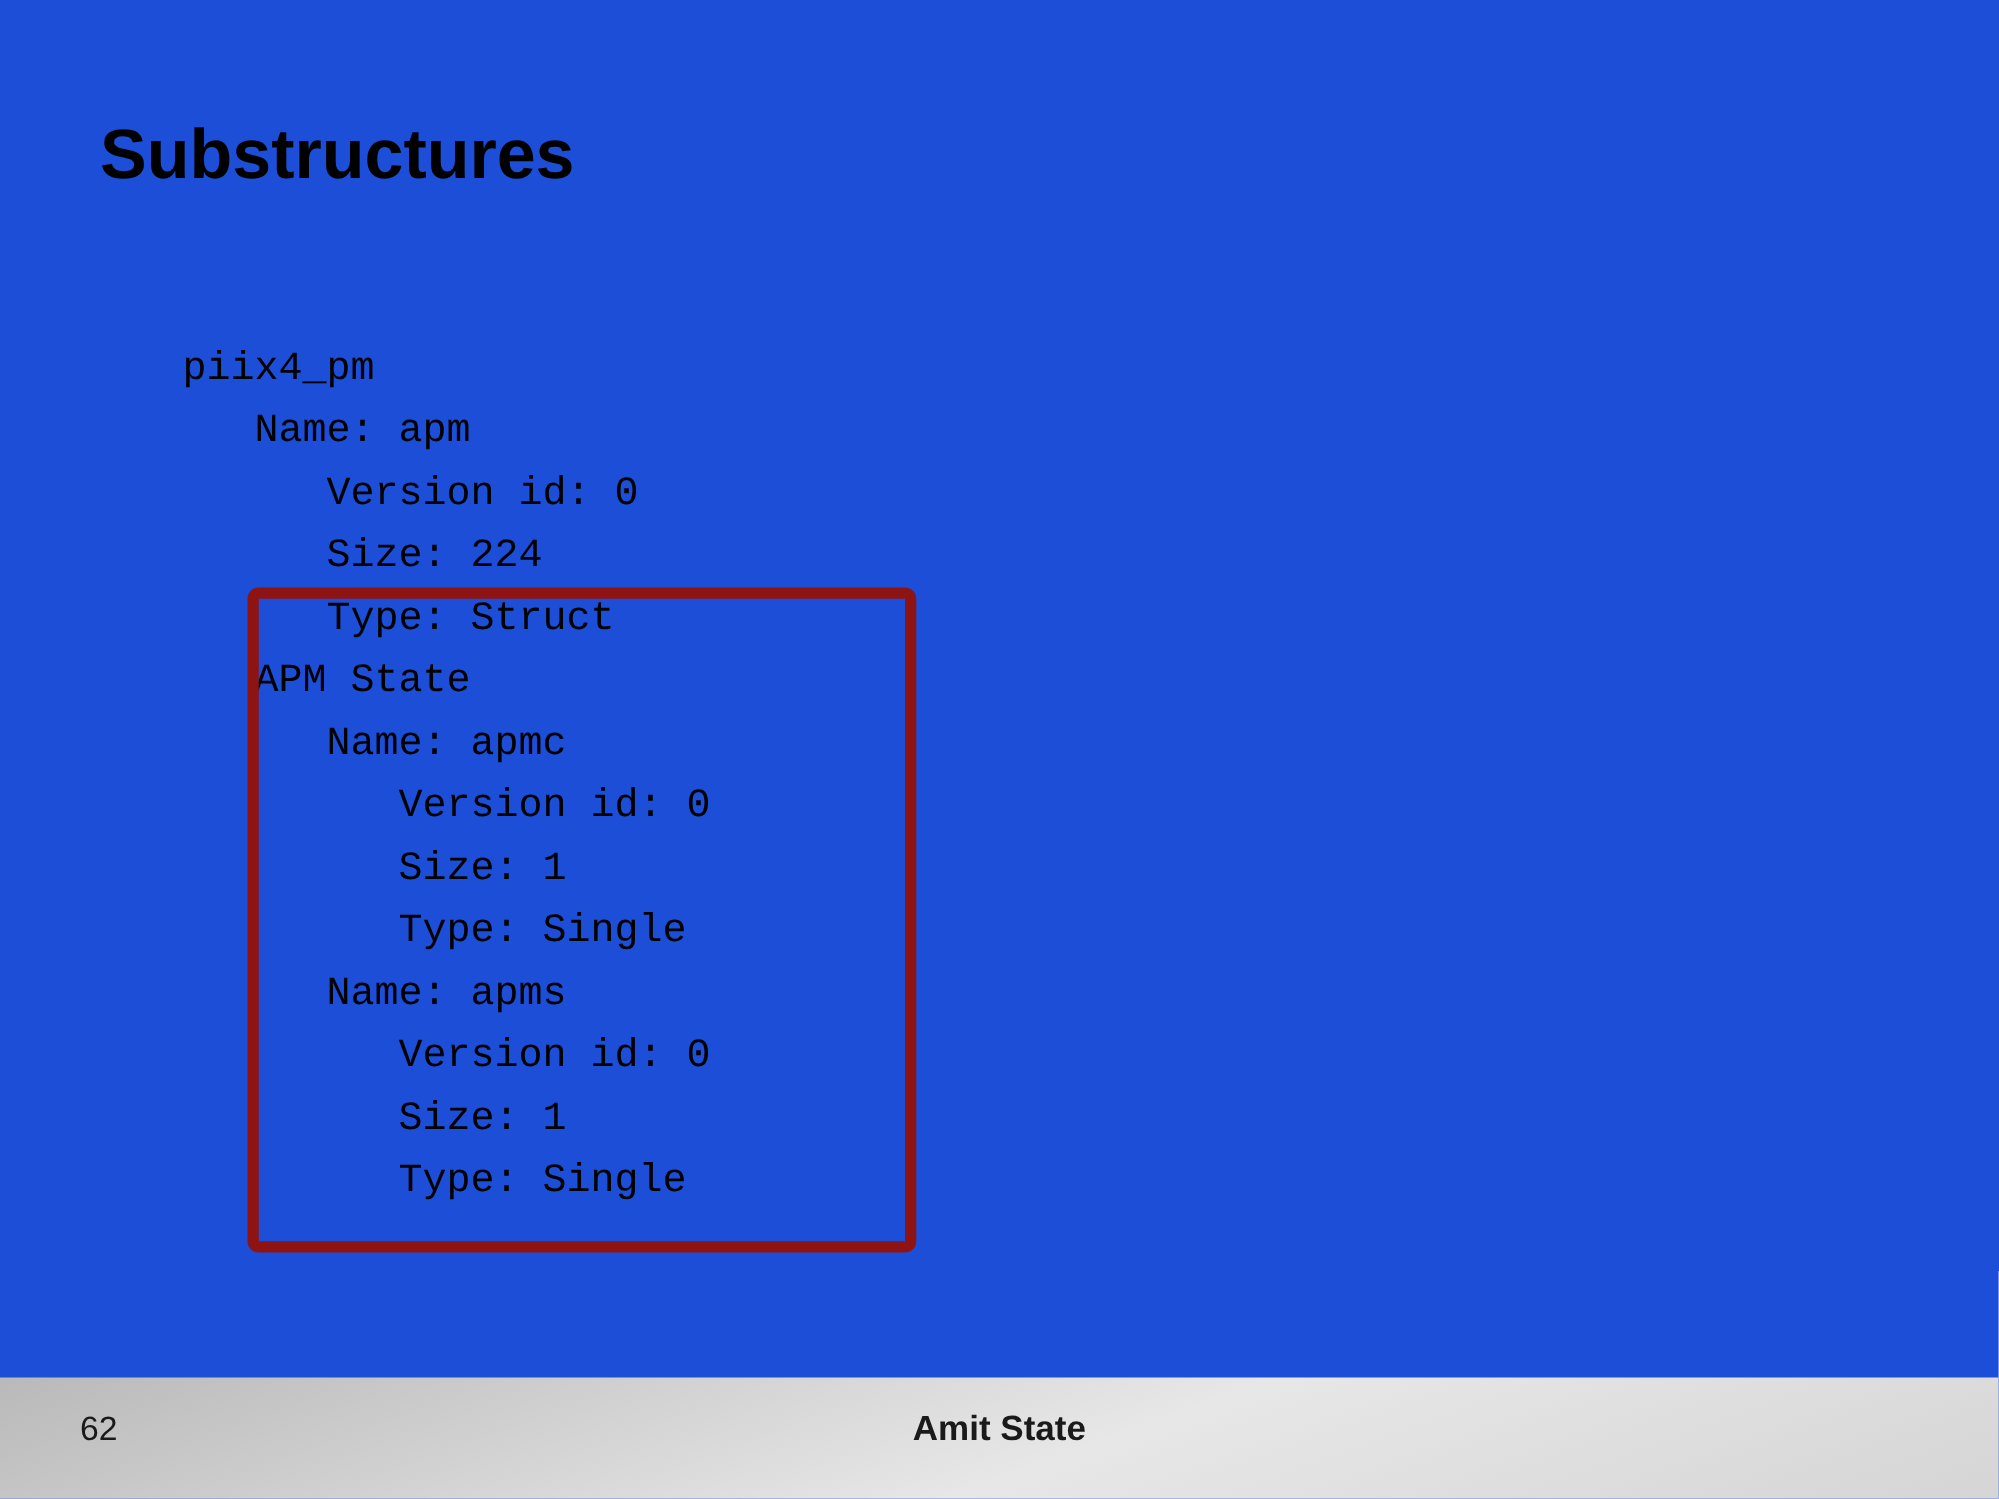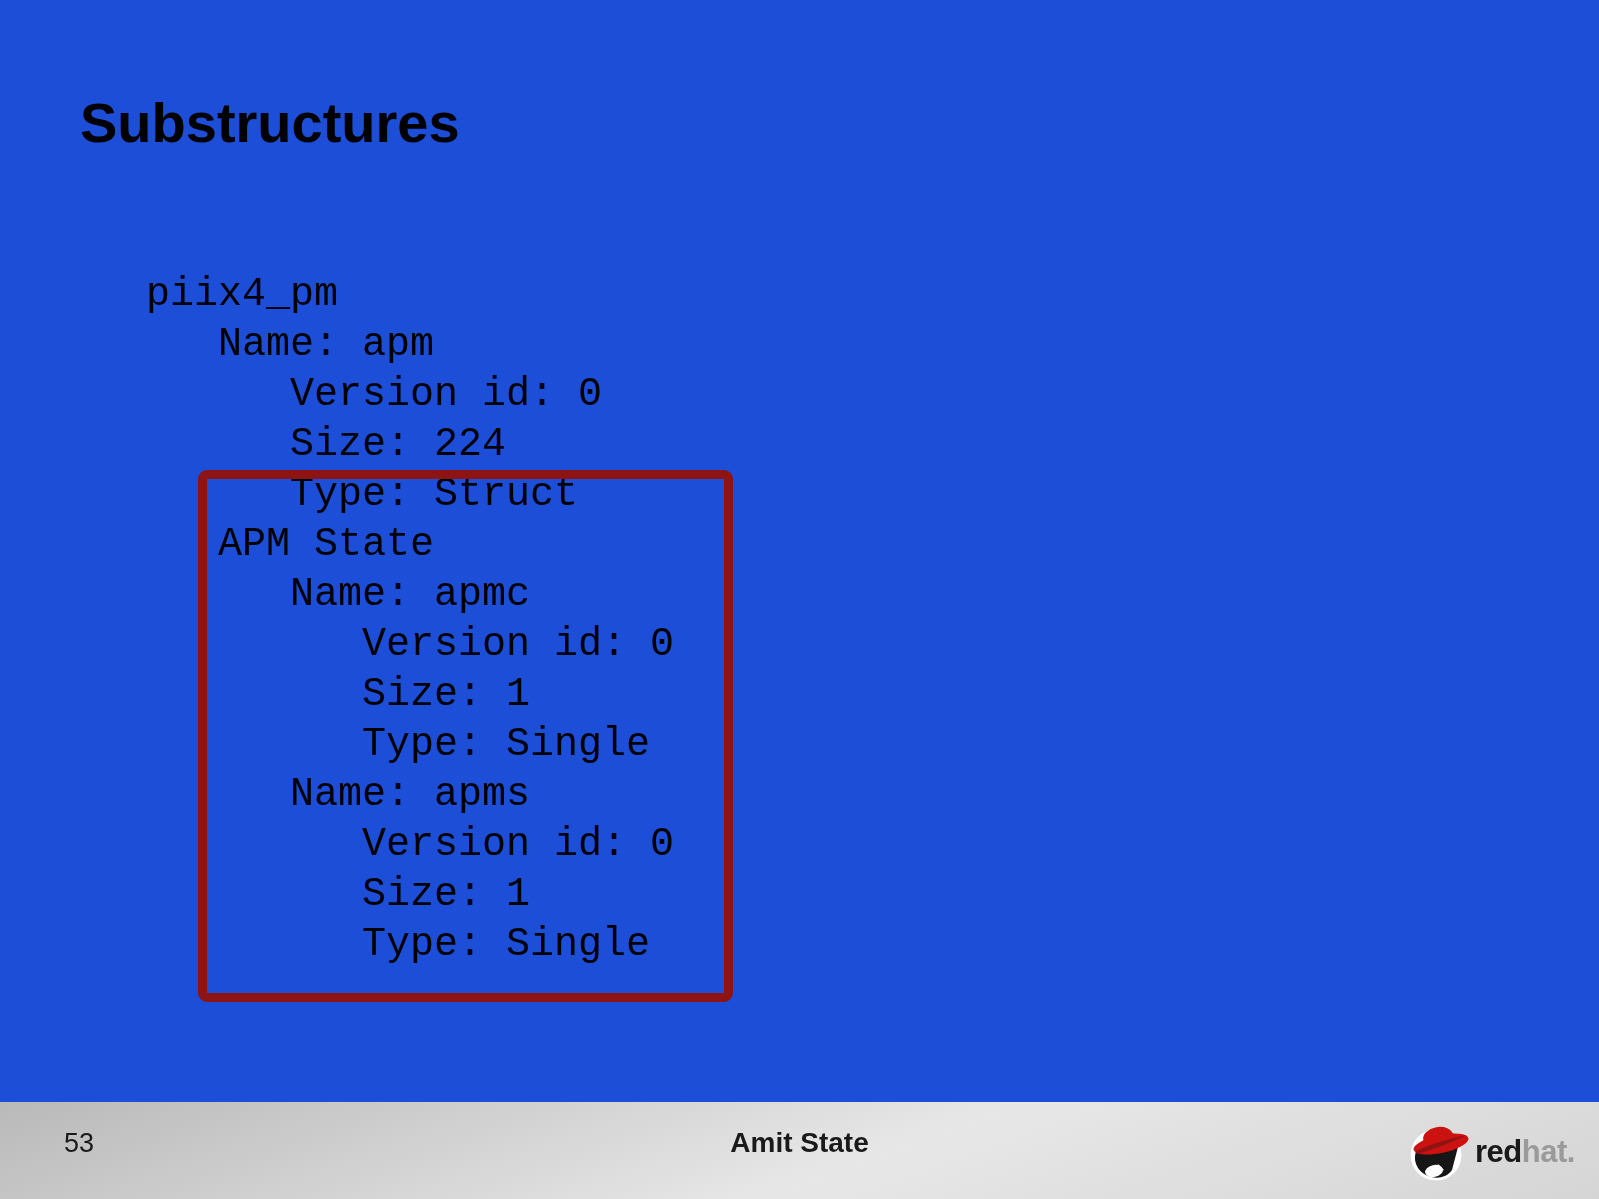--- a/index.html
+++ b/index.html
@@ -1,21 +1,21 @@
 <!DOCTYPE html>
 <html><head>
 <meta charset="utf-8">
 <style>
   html,body{margin:0;padding:0;background:#ffffff;}
   .slide{position:relative;width:1599px;height:1199px;background:#1d4ed8;overflow:hidden;
          font-family:"Liberation Sans",sans-serif;}
   .title{position:absolute;left:80px;top:92px;margin:0;
          font:bold 56px/1.1 "Liberation Sans",sans-serif;color:#000;letter-spacing:0;}
   .code{position:absolute;left:146px;top:270px;margin:0;
-        font-family:"Liberation Mono",monospace;font-size:40px;line-height:50px;
+        font-family:"Liberation Mono",monospace;font-size:32px;line-height:50px;
         color:#000;white-space:pre;}
   .highlight-box{position:absolute;left:198px;top:470px;width:535px;height:532px;
         box-sizing:border-box;border:9px solid #8e1313;border-radius:9px;background:transparent;}
   .footer{position:absolute;left:0;top:1102px;width:1599px;height:97px;
         background:linear-gradient(160deg,#b9b9b9 0%,#e7e7e7 55%,#d5d5d5 100%);}
   .page-number{position:absolute;left:64px;top:26px;
         font:27px "Liberation Sans",sans-serif;color:#1a1a1a;}
   .author{position:absolute;left:0;top:25px;width:100%;text-align:center;
         font:bold 28px "Liberation Sans",sans-serif;color:#1a1a1a;}
   .logo{position:absolute;left:1408px;top:18px;height:64px;display:flex;align-items:center;gap:5px;}
@@ -42,36 +42,18 @@
          Size: 1
          Type: Single
       Name: apms
          Version id: 0
          Size: 1
          Type: Single</pre>
 
   <div class="highlight-box" style="border-color: rgb(142, 19, 19);"></div>
 
   <div class="footer">
-    <span class="page-number">53</span>
+    <span class="page-number">62</span>
     <span class="author">Amit State</span>
 
-    <div class="logo">
-      <svg width="62" height="64" viewBox="0 0 62 64" xmlns="http://www.w3.org/2000/svg">
-
-        <circle cx="28" cy="35" r="26" fill="#ffffff" stroke="#d9d9d9" stroke-width="1"></circle>
-
-        <path d="M10 48 C4 38 7 27 17 21 L38 13 C48 11 53 19 50 27 L44 50 C37 61 18 60 10 48 Z" fill="#161616"></path>
-
-        <ellipse cx="26" cy="51" rx="9" ry="6" fill="#ffffff" transform="rotate(-12 26 51)"></ellipse>
-        <path d="M30 44 l6 6 -8 3 z" fill="#ffffff"></path>
-
-        <ellipse cx="30" cy="17" rx="15" ry="10" fill="#cc1111" transform="rotate(-10 30 17)"></ellipse>
-
-        <ellipse cx="33" cy="24" rx="28" ry="9" fill="#cc1111" transform="rotate(-12 33 24)"></ellipse>
-
-        <path d="M8 31 Q33 20 59 15 Q34 27 9 34 Z" fill="#8e1313"></path>
-      </svg>
-      <span class="wordmark"><span>red</span><span class="hat">hat</span><span class="dot">.</span></span>
-    </div>
   </div>
 
 </div>
 
 </body></html>

